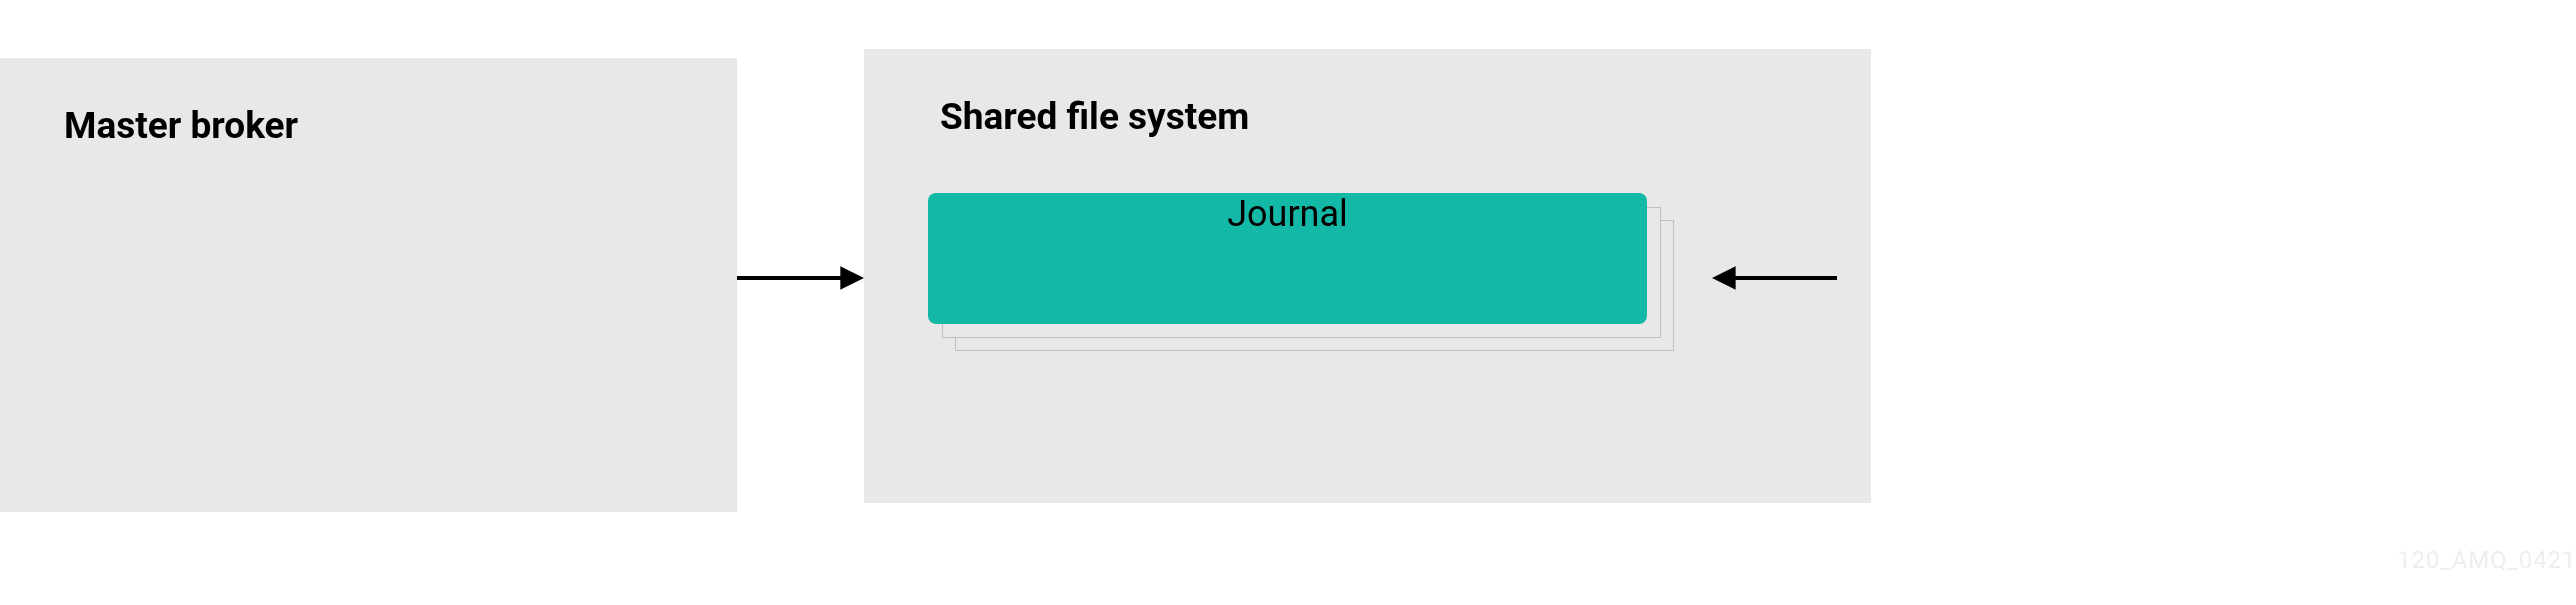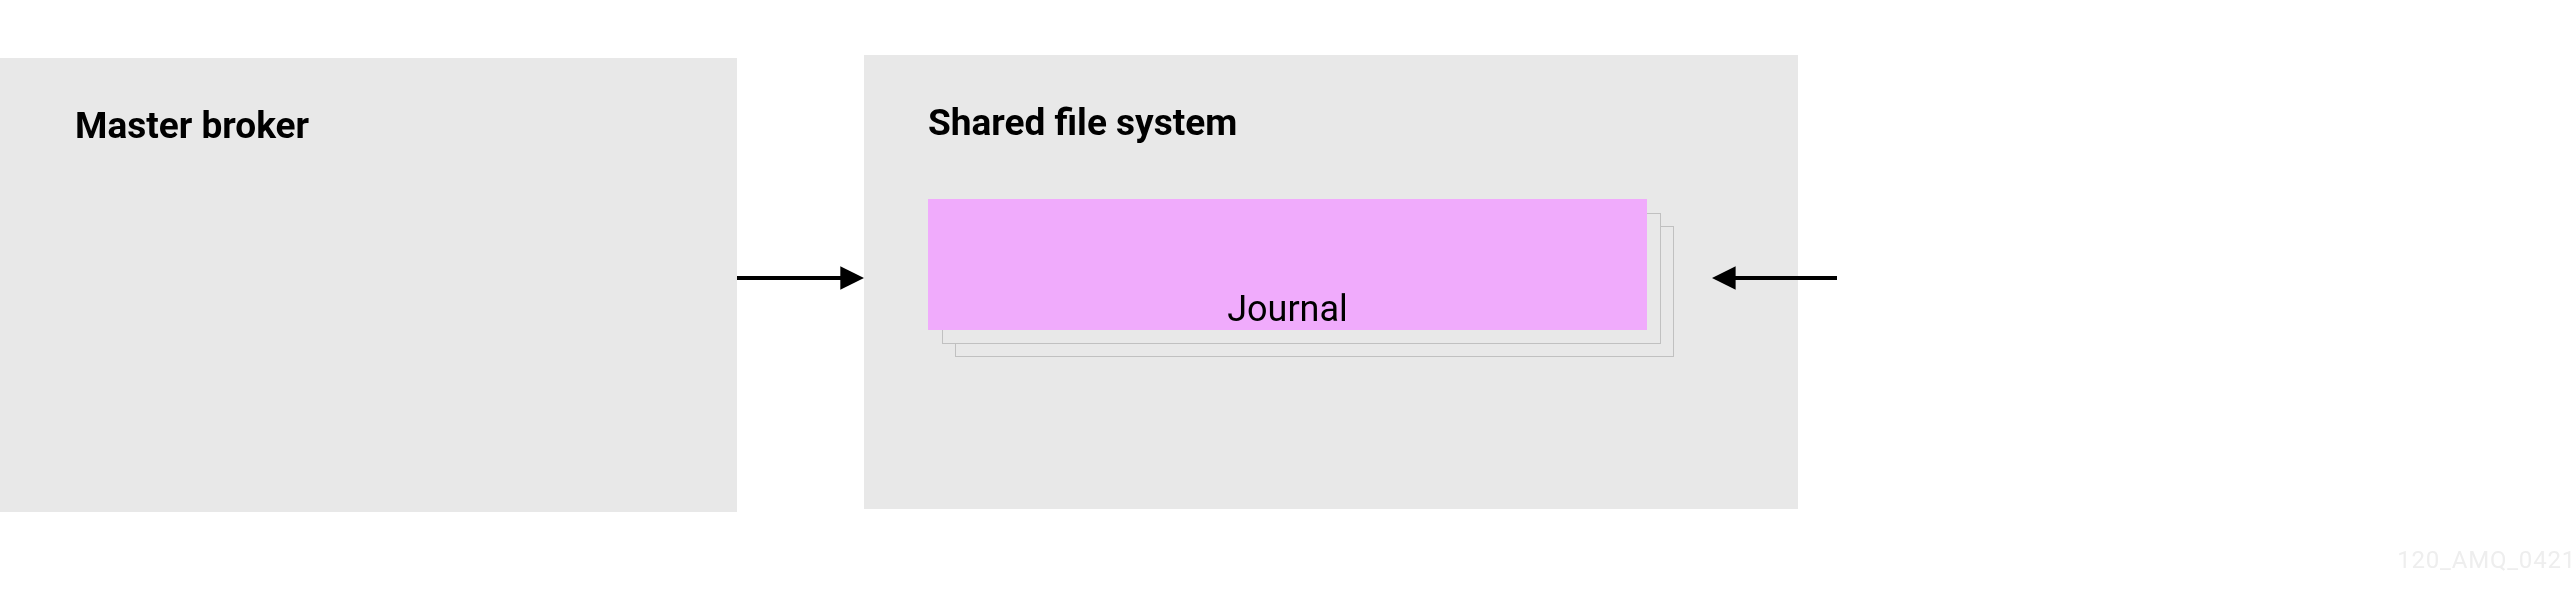--- a/index.html
+++ b/index.html
@@ -24,27 +24,27 @@
     }
     .box {
       background: #e8e8e8;
       position: absolute;
     }
     .box-left {
       left: 0;
       top: 58px;
       width: 737px;
       height: 454px;
-      padding-left: 11px;
     }
     .box-middle {
       left: 864px;
-      top: 55px;
-      width: 934px;
+      top: 49px;
+      width: 1007px;
       height: 454px;
+      padding-left: 12px;
     }
     .box-right {
       left: 1837px;
       top: 58px;
       width: 739px;
       height: 454px;
     }
     .box-title {
       font-size: 37px;
       font-weight: 700;
@@ -75,24 +75,25 @@
       height: 131px;
       background: #e8e8e8;
       border: 1.7px solid #c0c0c0;
     }
     .journal-main {
       position: absolute;
       left: 0;
       top: 0;
       width: 719px;
       height: 131px;
-      background: #f0abfc;
+      background: #14b8a6;
       display: flex;
-      align-items: flex-end;
+      align-items: flex-start;
       justify-content: center;
+      border-radius: 8px;
     }
     .journal-text {
       font-size: 36px;
       font-weight: 400;
       color: #000000;
     }
     .arrow {
       position: absolute;
       top: 261px;
     }

